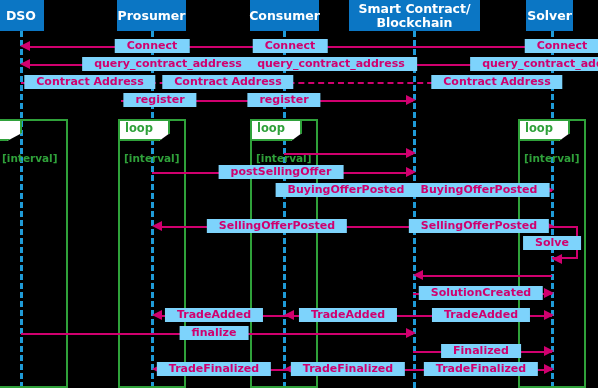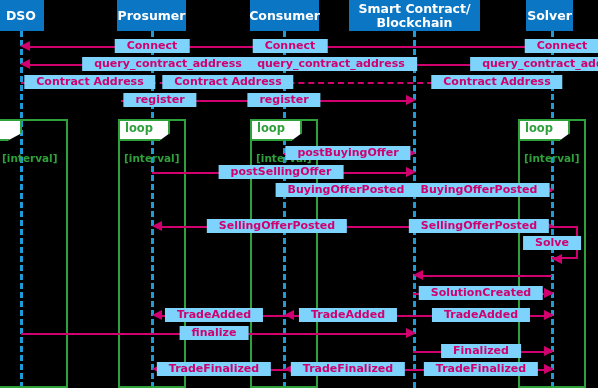--- a/index.html
+++ b/index.html
@@ -188,21 +188,20 @@
   <div class="msg-label" style="left:228px; top:82px;">Contract Address</div>
   <div class="msg-label" style="left:497px; top:82px;">Contract Address</div>
 
   <div class="msg-line" style="left:121px; top:100px; width:292px;"></div>
   <div class="arrowhead right" style="left:406px; top:95px;"></div>
   <div class="msg-label" style="left:160px; top:100px;">register</div>
   <div class="msg-label" style="left:284px; top:100px;">register</div>
 
   <div class="msg-line" style="left:284px; top:153px; width:129px;"></div>
   <div class="arrowhead right" style="left:406px; top:148px;"></div>
-  <div class="msg-label" style="left:348px; top:153px;">postBuyingOffer</div>
 
   <div class="msg-line" style="left:152px; top:172px; width:261px;"></div>
   <div class="arrowhead right" style="left:406px; top:167px;"></div>
   <div class="msg-label" style="left:281px; top:172px;">postSellingOffer</div>
 
   <div class="msg-line" style="left:290px; top:190px; width:123px;"></div>
   <div class="arrowhead left" style="left:284px; top:185px;"></div>
   <div class="msg-label" style="left:346px; top:190px;">BuyingOfferPosted</div>
 
   <div class="msg-line" style="left:413px; top:190px; width:139px;"></div>

